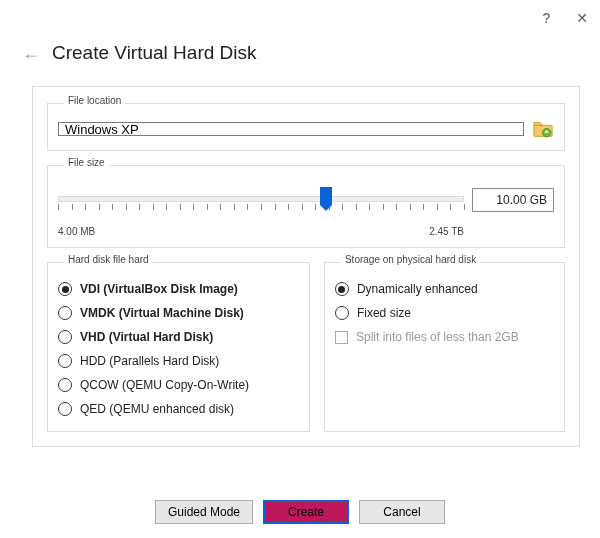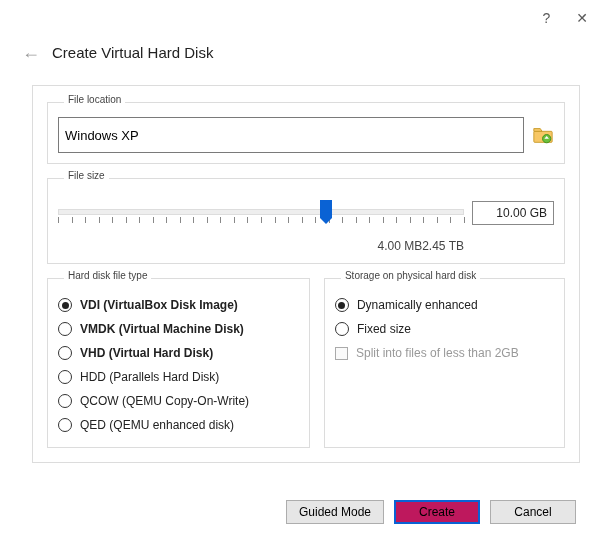--- a/index.html
+++ b/index.html
@@ -21,21 +21,21 @@
     gap: 26px;
     padding-right: 12px;
   }
   .titlebar .tb-icon { color: #5a5a5a; font-size: 14px; }
   .header {
     display: flex;
     align-items: center;
     padding: 6px 20px 14px 12px;
   }
   .back-arrow { color: #9a9a9a; font-size: 18px; padding: 0 10px;}
-  .heading { font-size: 15px; color: #222; margin-left: 2px; }
+  .heading { font-size: 19px; color: #222; margin-left: 2px; }
   .panel {
     margin: 8px 20px 0 32px;
     padding: 16px 14px 14px 14px;
     border: 1px solid #dcdcdc;
   }
   .fieldset {
     position: relative;
     border: 1px solid #dcdcdc;
     padding: 14px 10px 10px 10px;
     margin-bottom: 14px;
@@ -45,21 +45,21 @@
     top: -9px;
     left: 16px;
     background: #fff;
     padding: 0 4px;
     font-size: 10px;
     color: #444;
   }
   .file-row { display: flex; align-items: center; gap: 8px; }
   .txt-input {
     flex: 1;
-    height: 36px;
+    height: 14px;
     border: 1px solid #7a7a7a;
     padding: 0 6px;
     font-size: 13px;
     font-family: inherit;
     background: #fff;
   }
   .folder-icon { width: 22px; height: 22px; }
   .slider-wrap { position: relative; height: 40px; margin: 4px 0 2px 0; }
   .slider-track {
     position: absolute; left: 0; right: 90px; top: 12px;
@@ -85,23 +85,23 @@
     border-top:6px solid #0a62d4;
   }
   .size-box {
     position: absolute; right: 0; top: 4px;
     width: 82px; height: 24px;
     border: 1px solid #888;
     display: flex; align-items: center; justify-content: flex-end;
     padding: 0 6px; font-size: 12px;
   }
   .range-labels {
-    display: flex; justify-content: flex-end;
+    display: flex; justify-content: space-between;
     padding-right: 90px;
-    color: #444; font-size: 12px;
+    color: #444; font-size: 10px;
   }
   .cols { display: flex; gap: 14px; }
   .cols .fieldset { margin-bottom: 0; }
   .col-left { flex: 1.1; }
   .col-right { flex: 1; }
   .radio-row, .check-row {
     display: flex; align-items: center; gap: 8px;
     padding: 5px 0;
   }
   .radio {
@@ -116,21 +116,21 @@
   .check {
     width: 13px; height: 13px; border: 1px solid #aaa; background: #fafafa;
     flex-shrink: 0;
   }
   .disabled { color: #999; }
   .footer {
     position: absolute;
     left: 0; right: 0;
     bottom: 14px;
     display: flex;
-    justify-content: flex-end;
+    justify-content: center;
     gap: 10px;
     padding: 0 24px;
     margin-top: 28px;
   }
   .btn {
     min-width: 86px; height: 24px;
     border: 1px solid #adadad;
     background: #e6e6e6;
     font-family: inherit; font-size: 12px;
     display: inline-flex; align-items: center; justify-content: center;
@@ -209,21 +209,21 @@
       <div class="size-box">10.00 GB</div>
     </div>
     <div class="range-labels">
       <span>4.00 MB</span>
       <span>2.45 TB</span>
     </div>
   </div>
 
   <div class="cols">
     <div class="fieldset col-left">
-      <span class="legend">Hard disk file type</span>
+      <span class="legend">Hard disk file hard</span>
       <div id="filetype-opts">
           <div class="radio-row">
             <span class="radio sel"></span>
             <span class="bold">VDI (VirtualBox Disk Image)</span>
           </div>
           <div class="radio-row">
             <span class="radio"></span>
             <span class="bold">VMDK (Virtual Machine Disk)</span>
           </div>
           <div class="radio-row">

